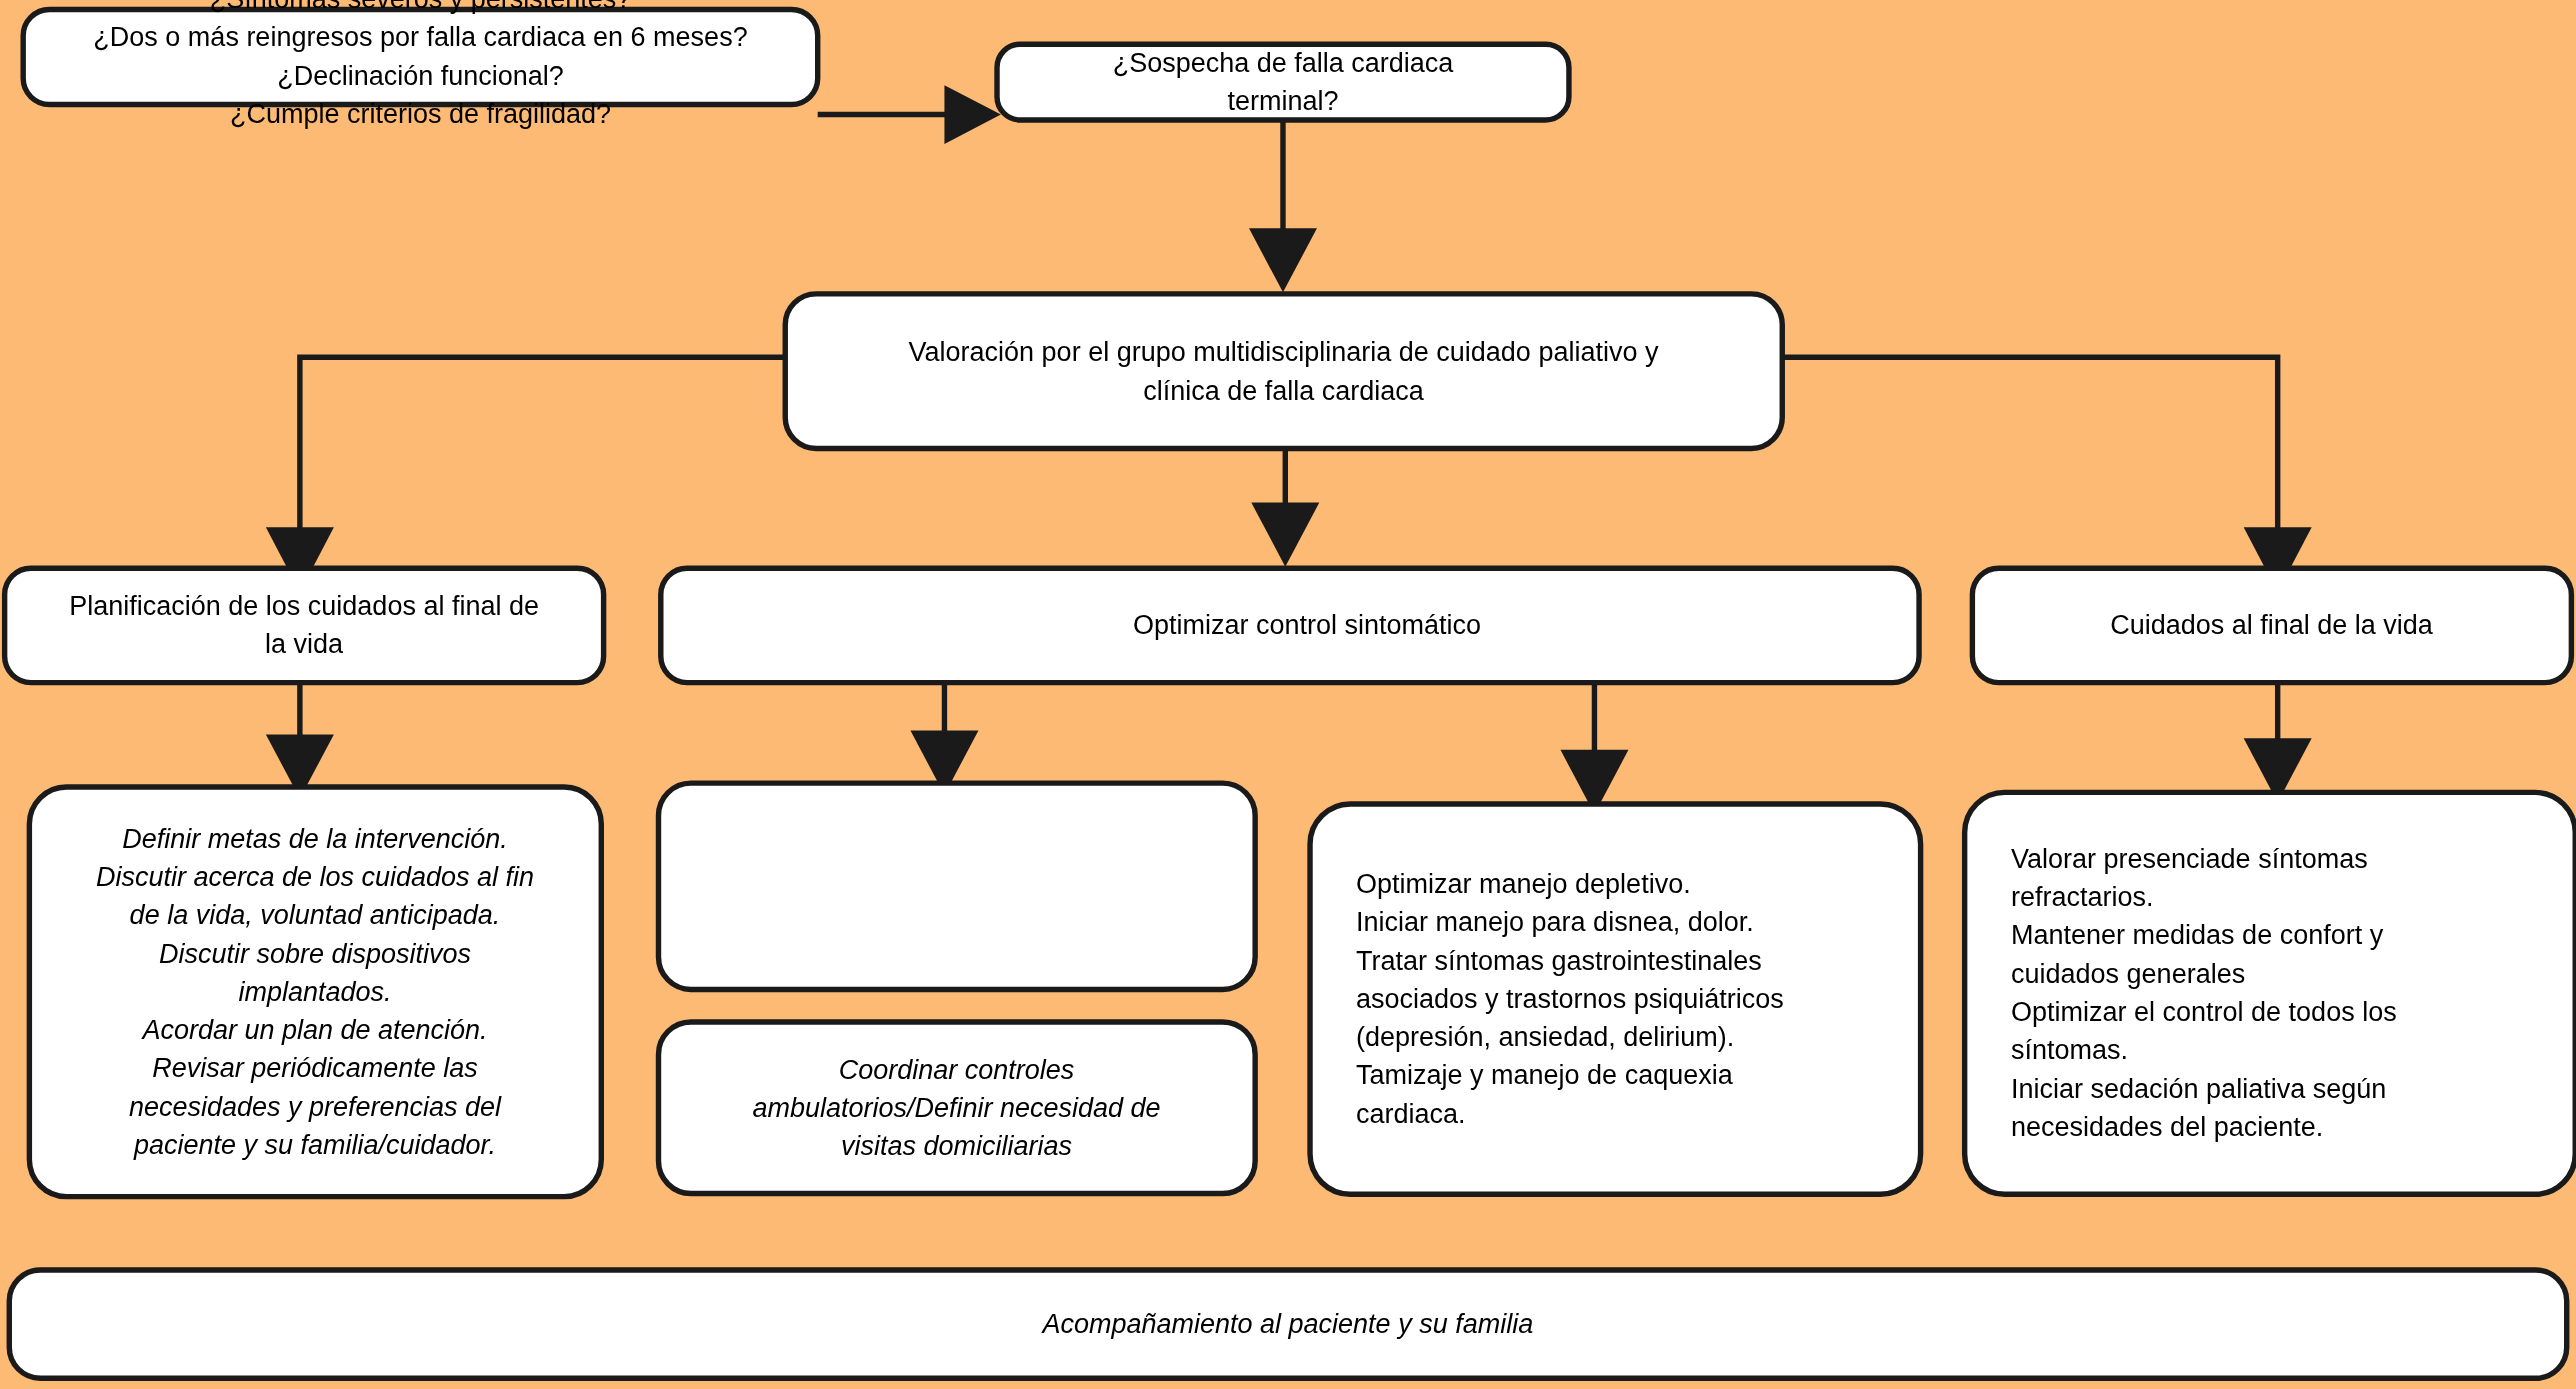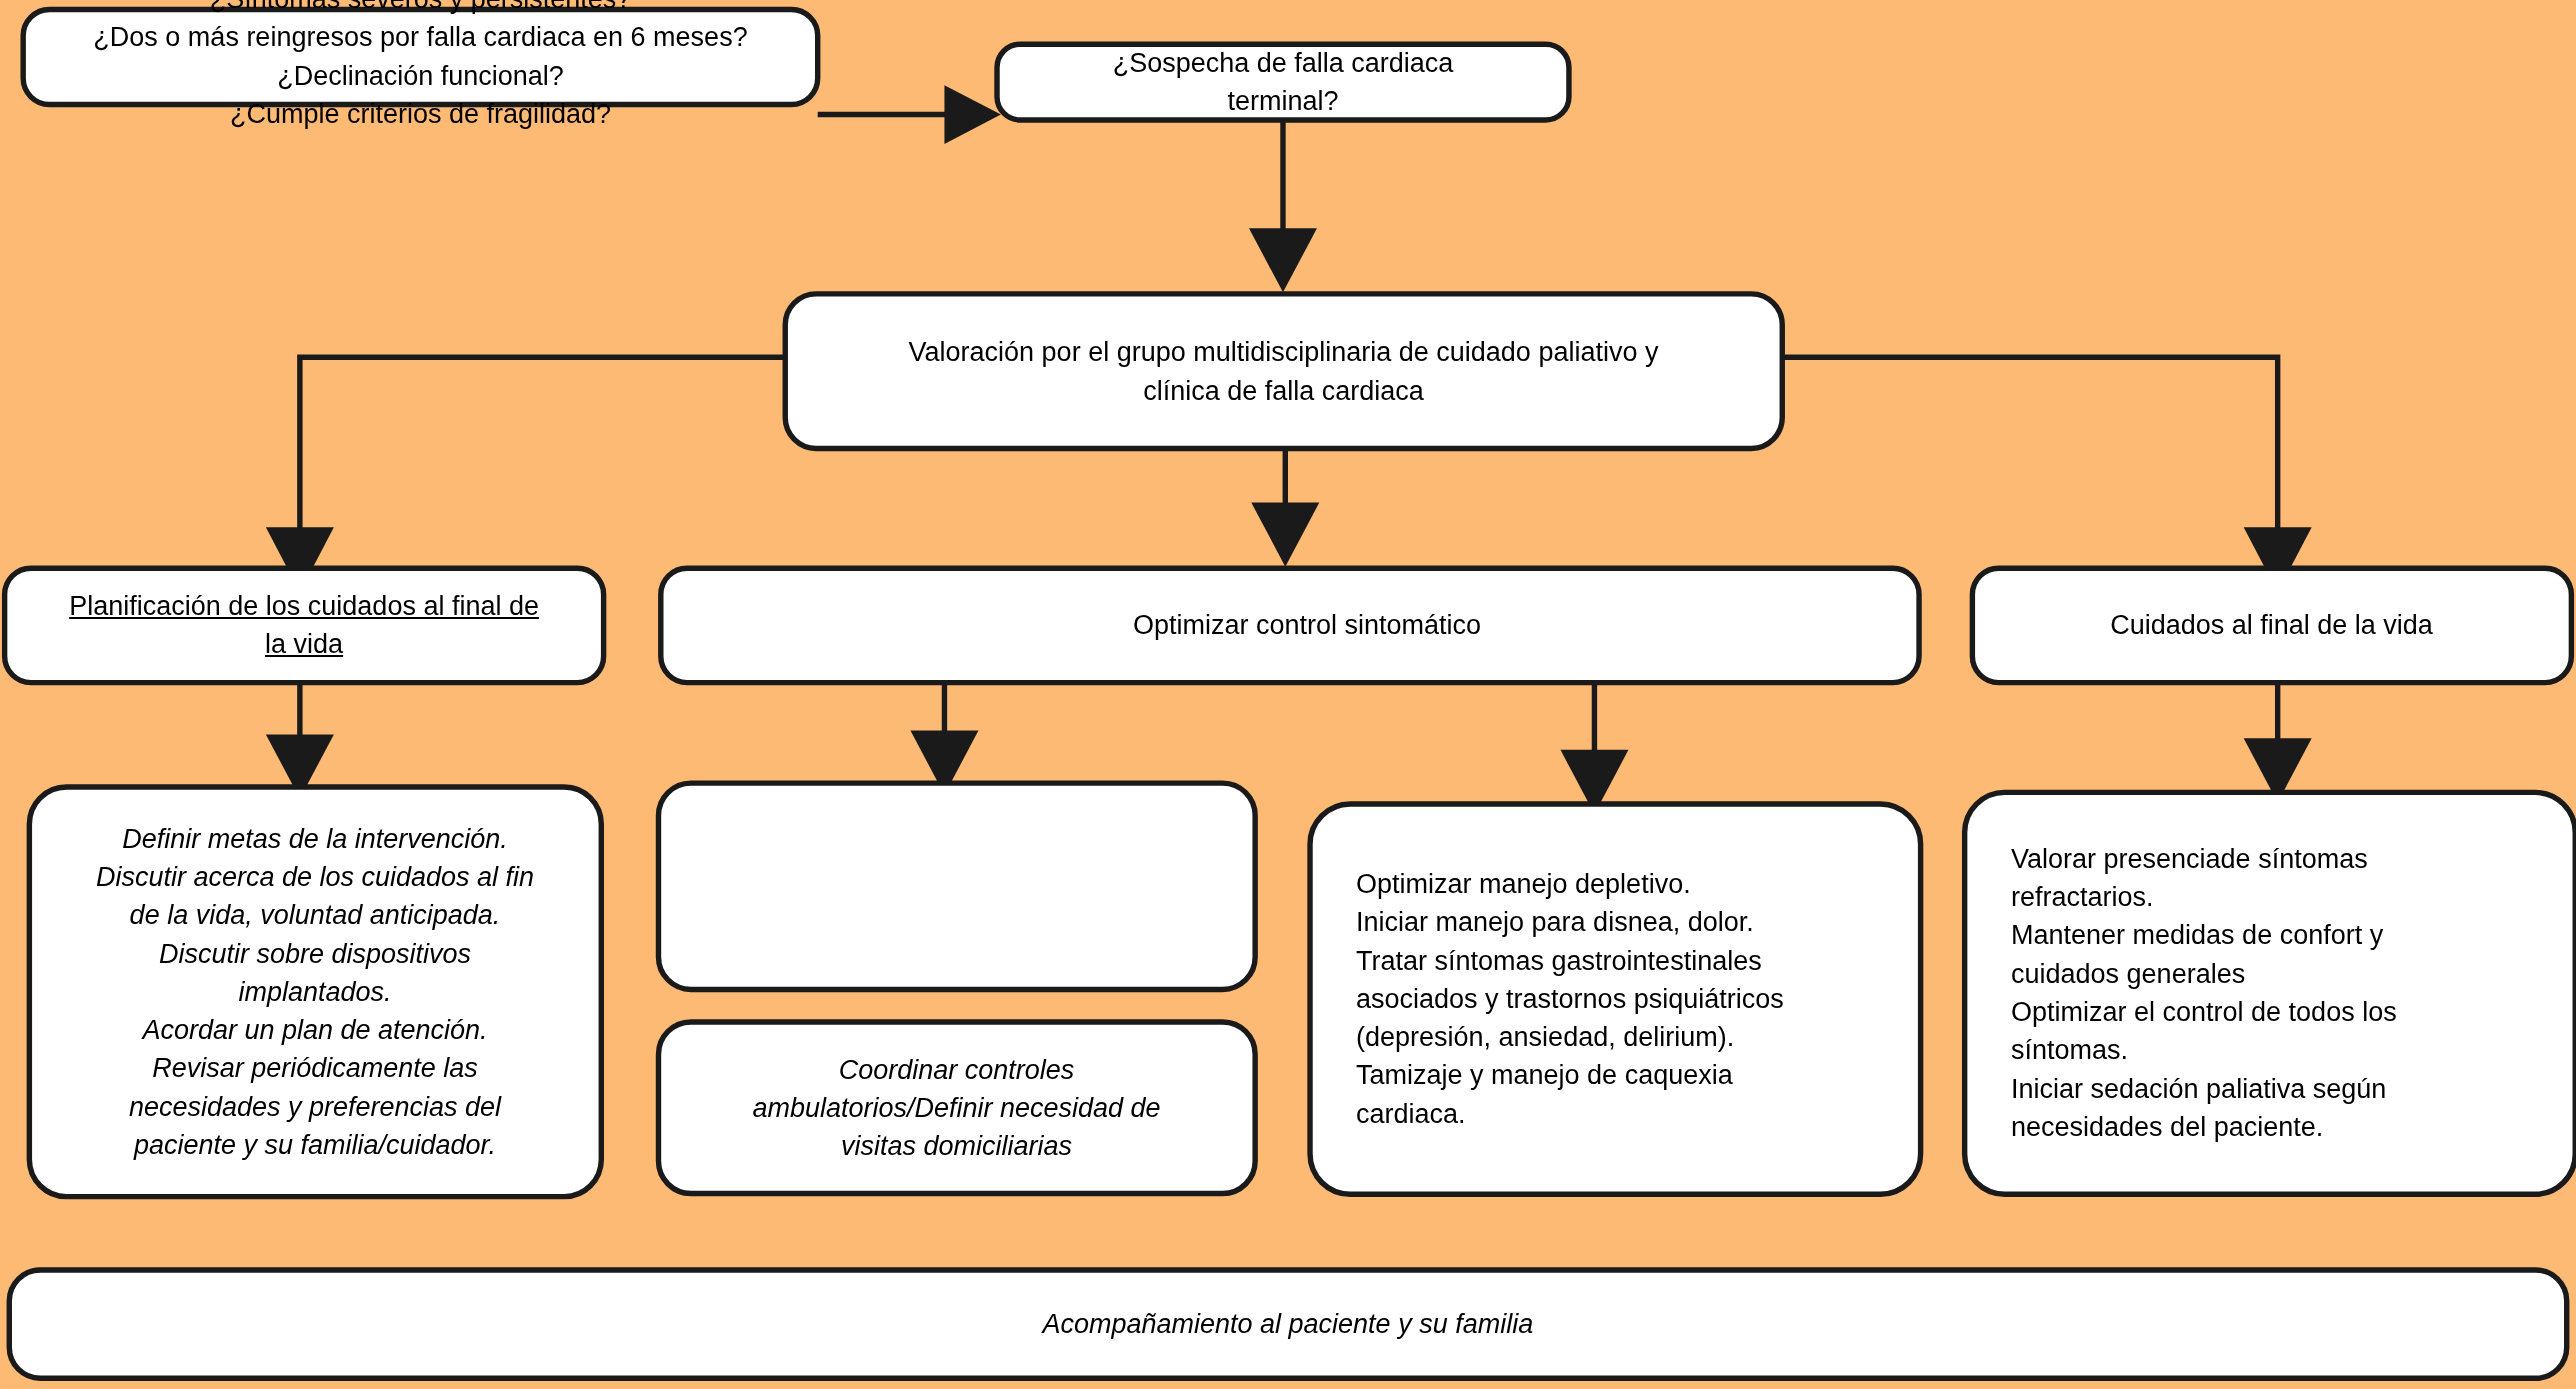--- a/index.html
+++ b/index.html
@@ -125,21 +125,21 @@
   </svg>
 
   <div class="node-text ta-center" style="left:23px;  top:9.3px;   width:795px; height:95px;">¿Síntomas severos y persistentes?
 ¿Dos o más reingresos por falla cardiaca en 6 meses?
 ¿Declinación funcional?
 ¿Cumple criterios de fragilidad?</div>
   <div class="node-text ta-center" style="left:997px;top:44px;   width:572px;  height:76px;">¿Sospecha de falla cardiaca
 terminal?</div>
   <div class="node-text ta-center" style="left:785px;top:294px;  width:997px; height:155px;text-align:center;">Valoración por el grupo multidisciplinaria de cuidado paliativo y
 clínica de falla cardiaca</div>
-  <div class="node-text ta-center" style="left:4.6px;   top:568px;  width:599px;  height:114px;text-decoration:underline;">Planificación de los cuidados al final de
+  <div class="node-text ta-center" style="left:4.6px;   top:568px;  width:599px;  height:114px;">Planificación de los cuidados al final de
 la vida</div>
   <div class="node-text ta-center" style="left:678px; top:568px;  width:1258px; height:114px;">Optimizar control sintomático</div>
   <div class="node-text ta-center" style="left:1972px;top:568px;  width:599px;  height:114px;">Cuidados al final de la vida</div>
   <div class="node-text ta-center" style="left:29px;  top:787px; width:572px;  height:410px;font-style:italic;">Definir metas de la intervención.
 Discutir acerca de los cuidados al fin
 de la vida, voluntad anticipada.
 Discutir sobre dispositivos
 implantados.
 Acordar un plan de atención.
 Revisar periódicamente las

